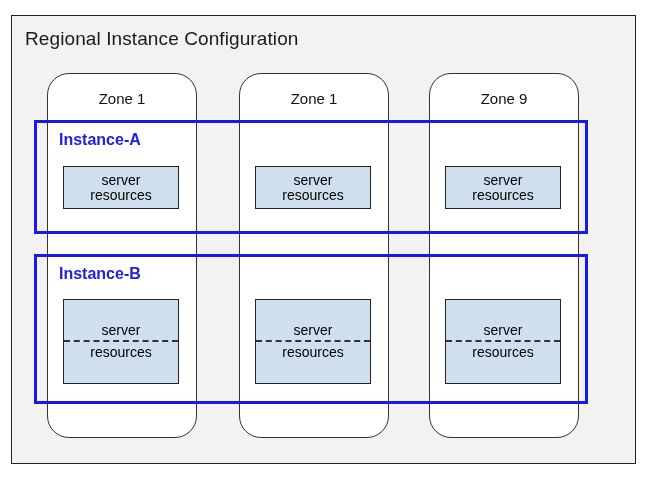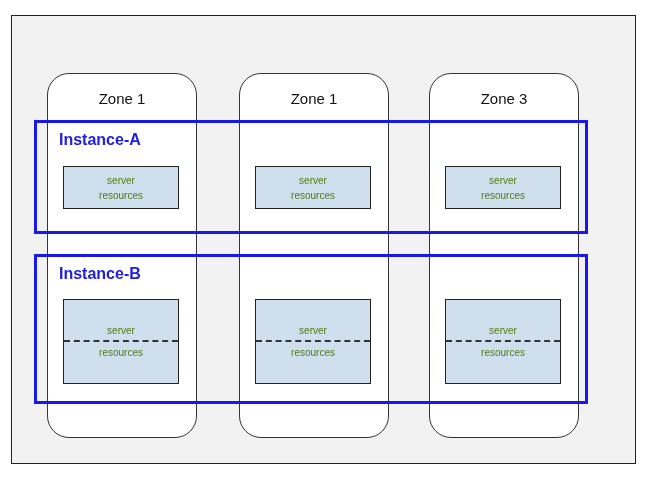--- a/index.html
+++ b/index.html
@@ -94,22 +94,22 @@
     position: absolute;
     background: #cfdfee;
     border: 1px solid #222222;
     box-sizing: border-box;
     display: flex;
     flex-direction: column;
     align-items: center;
     justify-content: center;
   }
   .resource-box .rtext {
-    font-size: 10px;
-    color: #4d7c0f;
+    font-size: 14px;
+    color: #000000;
     line-height: 15px;
     text-align: left;
   }
 
   
   .resource-box.row-a {
     top: 150px;
     width: 116px;
     height: 43px;
   }
@@ -133,29 +133,30 @@
     height: 0;
     border-top: 2px dashed #333333;
     margin: 2px 0 3px 0;
   }
 </style>
 </head>
 <body>
 
 <div id="diagram-root">
 
+  <div id="diagram-title">Regional Instance Configuration</div>
 
   <div class="zone-card" id="zone-card-1">
     <div class="zone-label">Zone 1</div>
   </div>
   <div class="zone-card" id="zone-card-2">
     <div class="zone-label">Zone 1</div>
   </div>
   <div class="zone-card" id="zone-card-3">
-    <div class="zone-label">Zone 3</div>
+    <div class="zone-label">Zone 9</div>
   </div>
 
   <div class="instance-band" id="instance-band-a">
     <div class="instance-label">Instance-A</div>
   </div>
 
   <div class="instance-band" id="instance-band-b">
     <div class="instance-label">Instance-B</div>
   </div>
 

